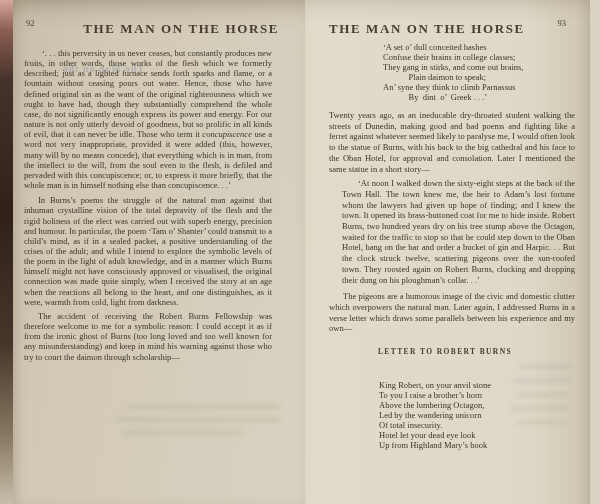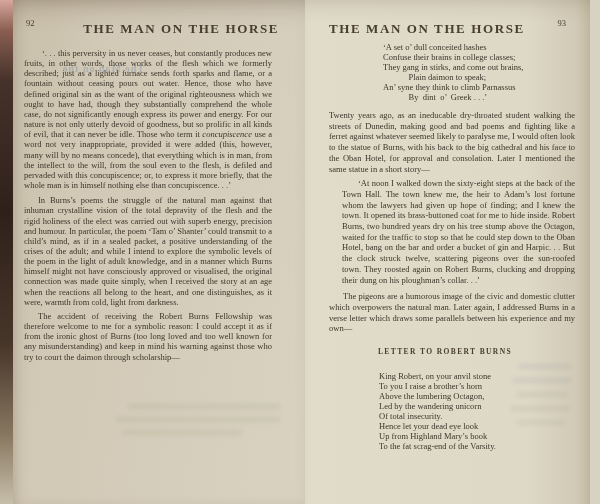--- a/index.html
+++ b/index.html
@@ -59,21 +59,21 @@
   .p.quote-l{text-indent:18px;margin:5px 0 5px 0;}
   .p.quote-r{margin:2px 0 6px 13px;text-indent:16px;}
   .p i{font-style:italic;}
 
   
   .poem{white-space:pre;line-height:10px;}
   .poem-1{margin:2px 0 8px 54px;}
   .poem-2{margin:0 0 0 50px;}
   .poem-title{
     text-align:center;font-size:7.5px;font-weight:700;letter-spacing:1.4px;
-    margin:13px 14px 13px 0;color:#473d30;
+    margin:13px 14px 22px 0;color:#473d30;
   }
 
   
   .ghost-title{
     position:absolute;top:63px;left:52px;
     transform:scaleX(-1);
     color:rgba(95,120,160,.30);font-size:10px;font-weight:700;letter-spacing:1px;
     filter:blur(.6px);white-space:nowrap;
   }
   .ghost-bar{position:absolute;background:rgba(140,150,112,.16);filter:blur(2px);}
@@ -111,21 +111,21 @@
   <div class="page page-right">
     <div class="running-header rh-right">THE MAN ON THE HORSE</div>
     <div class="folio folio-right">93</div>
 
     <div class="body-col body-right">
       <div class="poem poem-1"><div>‘A set o’ dull conceited hashes</div><div>Confuse their brains in college classes;</div><div>They gang in stirks, and come out brains,</div><div>            Plain daimon to speak;</div><div>An’ syne they think to climb Parnassus</div><div>            By  dint  o’  Greek . . .’</div></div>
       <p class="p no-indent">Twenty years ago, as an ineducable dry-throated student walking the streets of Dunedin, making good and bad poems and fighting like a ferret against whatever seemed likely to paralyse me, I would often look to the statue of Burns, with his back to the big cathedral and his face to the Oban Hotel, for approval and consolation. Later I mentioned the same statue in a short story—</p>
       <p class="p quote-r">‘At noon I walked down the sixty-eight steps at the back of the Town Hall. The town knew me, the heir to Adam’s lost fortune whom the lawyers had given up hope of finding; and I knew the town. It opened its brass-buttoned coat for me to hide inside. Robert Burns, two hundred years dry on his tree stump above the Octagon, waited for the traffic to stop so that he could step down to the Oban Hotel, bang on the bar and order a bucket of gin and Harpic. . . But the clock struck twelve, scattering pigeons over the sun-roofed town. They roosted again on Robert Burns, clucking and dropping their dung on his ploughman’s collar. . .’</p>
       <p class="p">The pigeons are a humorous image of the civic and domestic clutter which overpowers the natural man. Later again, I addressed Burns in a verse letter which draws some parallels between his experience and my own—</p>
       <div class="poem-title">LETTER TO ROBERT BURNS</div>
-      <div class="poem poem-2"><div>King Robert, on your anvil stone</div><div>To you I raise a brother’s horn</div><div>Above the lumbering Octagon,</div><div>Led by the wandering unicorn</div><div>Of total insecurity.</div><div>Hence let your dead eye look</div><div>Up from Highland Mary’s book</div><div>To the fat scrag-end of the Varsity.</div></div>
+      <div class="poem poem-2"><div>King Robert, on your anvil stone</div><div>To you I raise a brother’s horn</div><div>Above the lumbering Octagon,</div><div>Led by the wandering unicorn</div><div>Of total insecurity.</div><div>Hotel let your dead eye look</div><div>Up from Highland Mary’s book</div></div>
     </div>
 
     <div class="ghost-bar gb-r1"></div>
     <div class="ghost-bar gb-r2"></div>
     <div class="ghost-bar gb-r3"></div>
     <div class="ghost-bar gb-r4"></div>
     <div class="ghost-bar gb-r5"></div>
   </div>
 
   <div class="gutter"></div>

